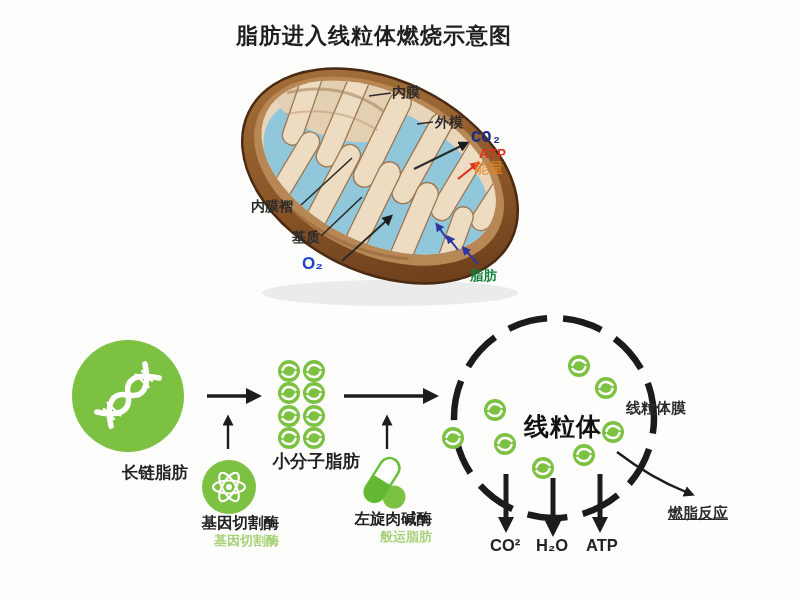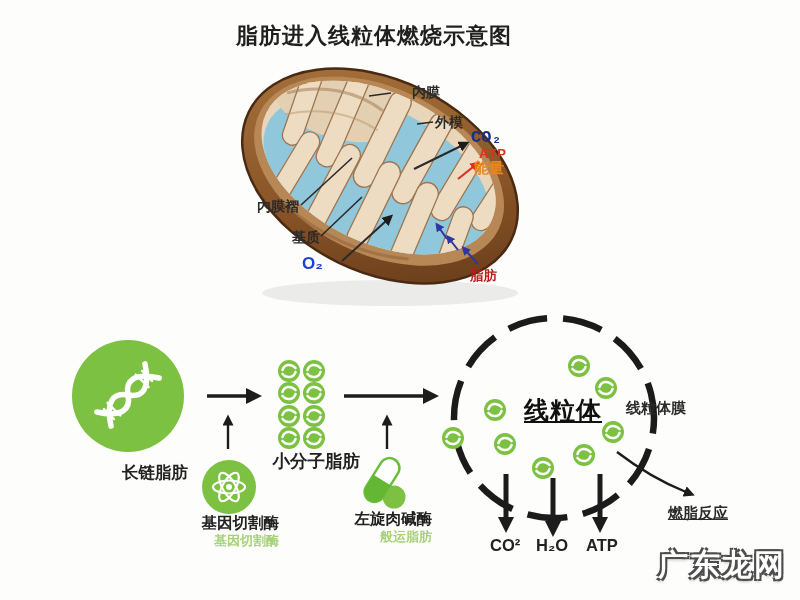--- a/index.html
+++ b/index.html
@@ -8,22 +8,22 @@
     background:#fdfdfc;
     font-family:"Liberation Sans","DejaVu Sans",sans-serif;
   }
   .lbl{position:absolute;white-space:nowrap;color:#2b2b2b;line-height:1.15;}
   .c{text-align:right;}
   .t-title{font-size:22px;font-weight:700;color:#1f1f1f;letter-spacing:1px;}
   .t-mito{font-size:14px;font-weight:600;color:#2b2b2b;}
   .t-co2{font-size:17px;font-weight:700;color:#1b2f86;font-family:Liberation Mono, monospace;}
   .t-o2{font-size:17px;font-weight:700;color:#1d43c9;}
   .t-atp{font-size:13px;font-weight:700;color:#df2f1d;letter-spacing:1px;}
-  .t-energy{font-size:15px;font-weight:700;color:#e8871f;}
-  .t-fat{font-size:13.5px;font-weight:700;color:#b91c1c;}
+  .t-energy{font-size:15px;font-weight:400;color:#e8871f;}
+  .t-fat{font-size:13.5px;font-weight:700;color:#15803d;}
   .t-step{font-size:16.5px;font-weight:700;color:#222;}
   .t-step-sm{font-size:15.5px;font-weight:700;color:#222;}
   .t-sub{font-size:13px;font-weight:600;color:#a6d177;}
   .t-mitoname{font-size:25px;font-weight:800;color:#111;letter-spacing:1px;}
   .t-side{font-size:15px;font-weight:600;color:#2b2b2b;}
   .t-prod{font-size:16.5px;font-weight:600;color:#222;}
   .t-wm{
     font-size:30px;font-weight:800;color:#fff;letter-spacing:2px;
     text-shadow:-2px -2px 0 #4d4d4d,2px -2px 0 #4d4d4d,-2px 2px 0 #4d4d4d,
                  2px 2px 0 #4d4d4d,0 3px 3px rgba(0,0,0,.25);
@@ -173,37 +173,36 @@
       <path d="M506,474 L506,519" stroke-width="5" marker-end="url(#ab)"></path>
       <path d="M553,478 L553,523" stroke-width="5" marker-end="url(#ab)"></path>
       <path d="M600,474 L600,519" stroke-width="5" marker-end="url(#ab)"></path>
     </g>
 
     <path d="M617,452 Q651,478 686,492" stroke="#1c1c1c" stroke-width="2.4" fill="none" marker-end="url(#as)"></path>
   </svg>
 
   <div class="lbl t-title c" style="left:232px;top:23px;width:280px;">脂肪进入线粒体燃烧示意图</div>
 
-  <div class="lbl t-mito" style="left:412px;top:84px;">内膜</div>
+  <div class="lbl t-mito" style="left:392px;top:84px;">内膜</div>
   <div class="lbl t-mito" style="left:435px;top:114px;">外模</div>
   <div class="lbl t-co2" style="left:471px;top:128px;">CO₂</div>
   <div class="lbl t-atp" style="left:479px;top:147px;">ATP</div>
   <div class="lbl t-energy" style="left:474px;top:159px;">能量</div>
-  <div class="lbl t-mito" style="left:257px;top:198px;">内膜褶</div>
+  <div class="lbl t-mito" style="left:251px;top:198px;">内膜褶</div>
   <div class="lbl t-mito" style="left:292px;top:229px;">基质</div>
   <div class="lbl t-o2" style="left:302px;top:254px;">O₂</div>
   <div class="lbl t-fat" style="left:470px;top:268px;">脂肪</div>
 
   <div class="lbl t-step c" style="left:68px;top:463px;width:120px;">长链脂肪</div>
   <div class="lbl c" style="left:248px;top:451px;width:112px;font-size:17.5px;font-weight:700;color:#222;">小分子脂肪</div>
   <div class="lbl t-step-sm c" style="left:179px;top:514px;width:100px;font-family:Liberation Serif, serif;">基因切割酶</div>
   <div class="lbl t-sub c" style="left:179px;top:534px;width:100px;">基因切割酶</div>
   <div class="lbl t-step-sm c" style="left:332px;top:510px;width:100px;">左旋肉碱酶</div>
   <div class="lbl t-sub c" style="left:332px;top:530px;width:100px;">般运脂肪</div>
-  <div class="lbl t-mitoname c" style="left:512px;top:396px;width:90px;text-decoration:underline;">线粒体</div>
+  <div class="lbl t-mitoname c" style="left:512px;top:412px;width:90px;">线粒体</div>
   <div class="lbl t-side" style="left:626px;top:399px;">线粒体膜</div>
   <div class="lbl t-side" style="left:668px;top:504px;text-decoration:underline;">燃脂反应</div>
   <div class="lbl t-prod" style="left:490px;top:536px;">CO²</div>
   <div class="lbl t-prod" style="left:536px;top:536px;">H₂O</div>
   <div class="lbl t-prod" style="left:586px;top:536px;">ATP</div>
 
-  <div class="lbl t-wm" style="left:658px;top:548px;">广东龙网</div>
 </div>
 
 </body></html>

